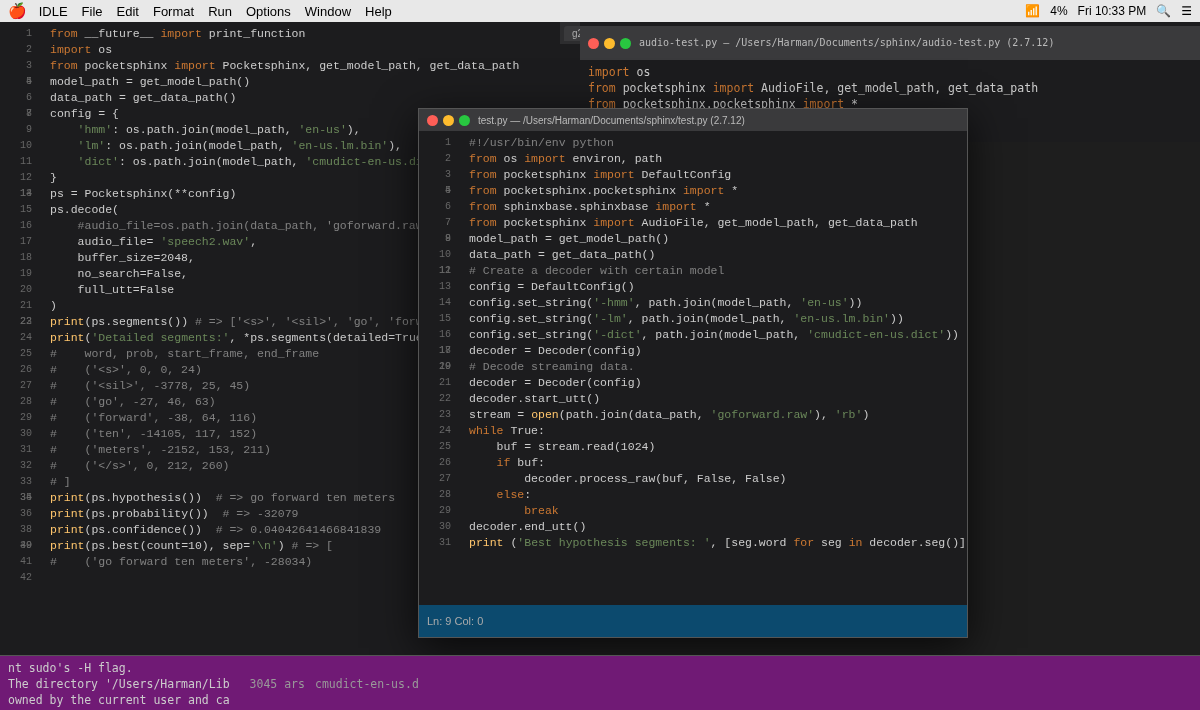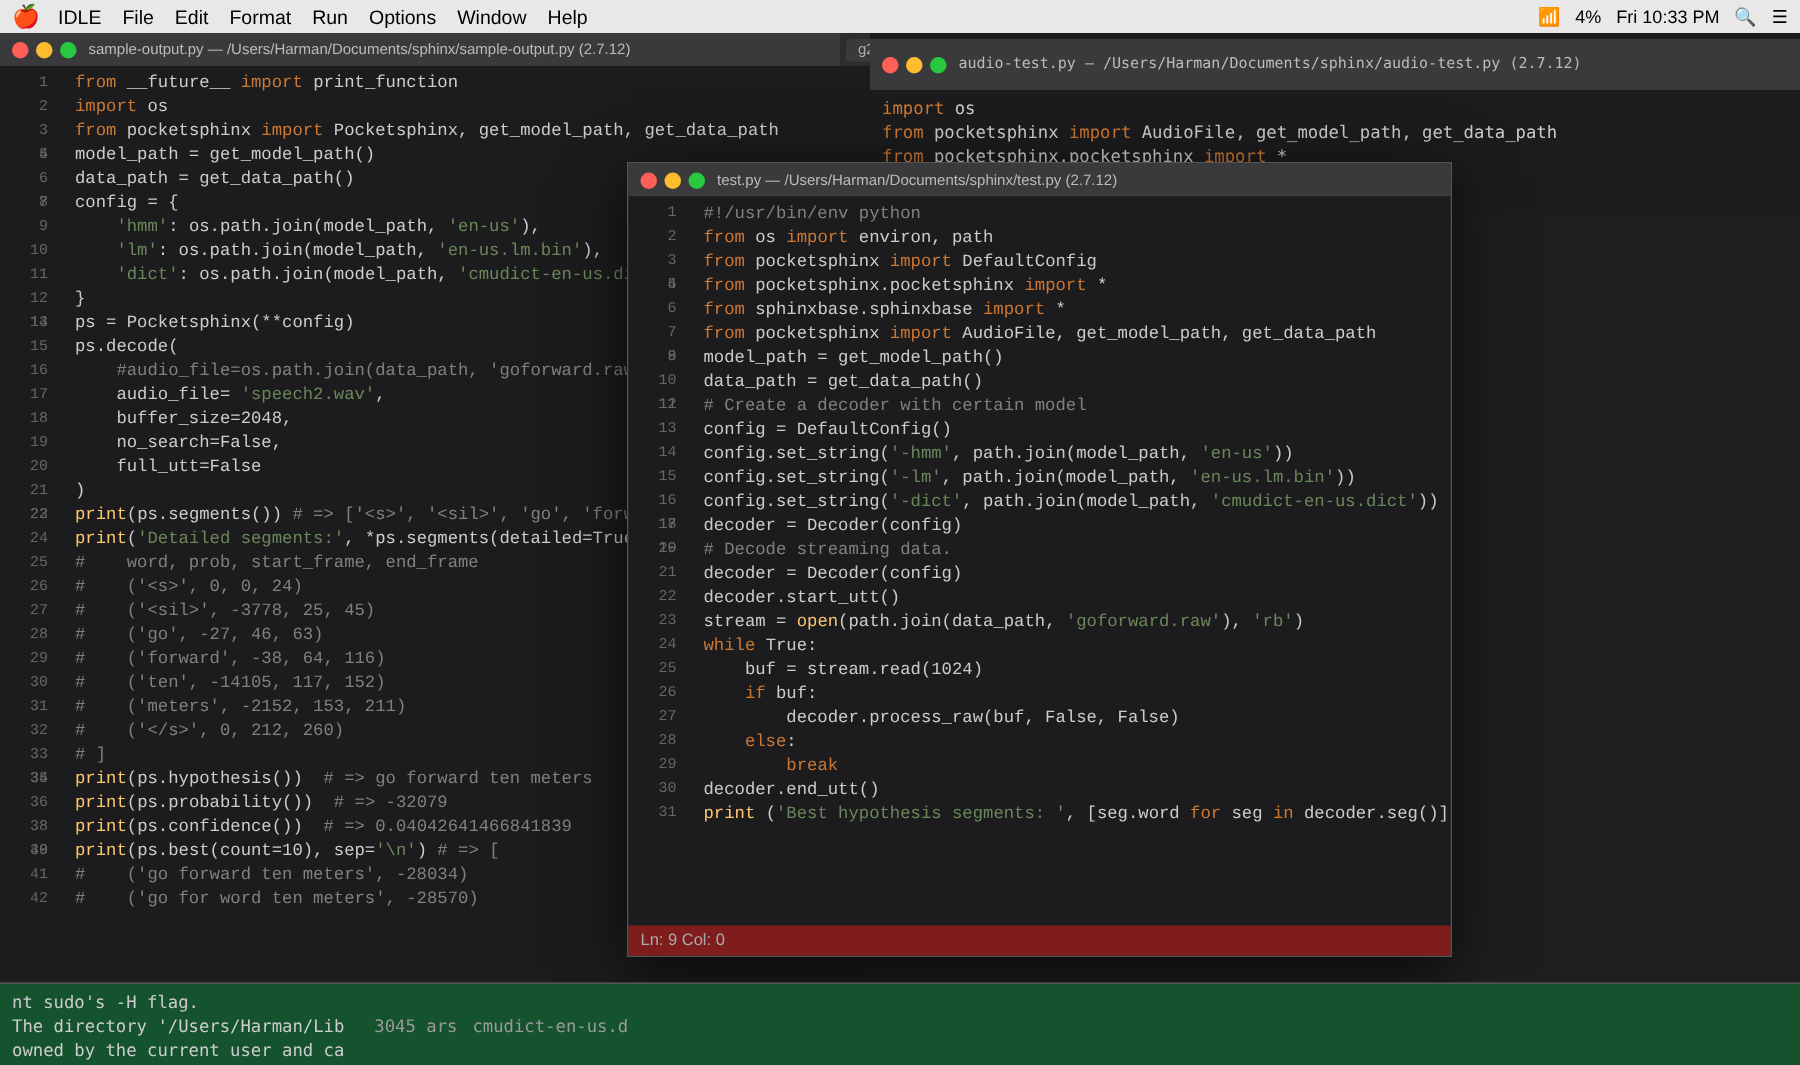--- a/index.html
+++ b/index.html
@@ -106,22 +106,22 @@
     }
 
     
     .c-keyword { color: #cc7832; }
     .c-comment { color: #808080; }
     .c-green { color: #6a8759; }
     .c-yellow { color: #ffc66d; }
 
     
     .status-bar {
-      height: 20px;
-      background: #7f1d1d;
+      height: 32px;
+      background: #0c4a6e;
       display: flex;
       align-items: center;
       padding: 0 8px;
       font-size: 11px;
       color: #aaa;
       flex-shrink: 0;
     }
 
     
     .window-test {
@@ -148,21 +148,21 @@
       flex-shrink: 0;
     }
 
     
     .terminal-bar {
       position: absolute;
       bottom: 0;
       left: 0;
       width: 1200px;
       height: 55px;
-      background: #14532d;
+      background: #701a75;
       border-top: 1px solid #555;
       z-index: 80;
       display: flex;
       flex-direction: column;
     }
     .terminal-content {
       flex: 1;
       font-family: 'Menlo', 'Monaco', monospace;
       font-size: 11.5px;
       color: #ccc;
@@ -202,28 +202,20 @@
   <div class="menubar-right">
     <span>📶</span>
     <span>4%</span>
     <span>Fri 10:33 PM</span>
     <span>🔍</span>
     <span>☰</span>
   </div>
 </div>
 
 <div class="window-sample">
-  <div class="titlebar">
-    <div class="titlebar-dots">
-      <div class="dot dot-red"></div>
-      <div class="dot dot-yellow"></div>
-      <div class="dot dot-green"></div>
-    </div>
-    <span style="font-size:10px; color:#bbb;">sample-output.py — /Users/Harman/Documents/sphinx/sample-output.py (2.7.12)</span>
-  </div>
   <div class="code-area">
     <div class="code-line"><span class="line-num">1</span><span class="c-keyword">from</span> __future__ <span class="c-keyword">import</span> print_function</div>
     <div class="code-line"><span class="line-num">2</span><span class="c-keyword">import</span> os</div>
     <div class="code-line"><span class="line-num">3</span><span class="c-keyword">from</span> pocketsphinx <span class="c-keyword">import</span> Pocketsphinx, get_model_path, get_data_path</div>
     <div class="code-line"><span class="line-num">4</span></div>
     <div class="code-line"><span class="line-num">5</span>model_path = get_model_path()</div>
     <div class="code-line"><span class="line-num">6</span>data_path = get_data_path()</div>
     <div class="code-line"><span class="line-num">7</span></div>
     <div class="code-line"><span class="line-num">8</span>config = {</div>
     <div class="code-line"><span class="line-num">9</span>    <span class="c-green">'hmm'</span>: os.path.join(model_path, <span class="c-green">'en-us'</span>),</div>
@@ -251,21 +243,21 @@
     <div class="code-line"><span class="line-num">31</span><span class="c-comment">#    ('meters', -2152, 153, 211)</span></div>
     <div class="code-line"><span class="line-num">32</span><span class="c-comment">#    ('&lt;/s&gt;', 0, 212, 260)</span></div>
     <div class="code-line"><span class="line-num">33</span><span class="c-comment"># ]</span></div>
     <div class="code-line"><span class="line-num">34</span></div>
     <div class="code-line"><span class="line-num">35</span><span class="c-yellow">print</span>(ps.hypothesis())  <span class="c-comment"># =&gt; go forward ten meters</span></div>
     <div class="code-line"><span class="line-num">36</span><span class="c-yellow">print</span>(ps.probability())  <span class="c-comment"># =&gt; -32079</span></div>
     <div class="code-line"><span class="line-num">38</span><span class="c-yellow">print</span>(ps.confidence())  <span class="c-comment"># =&gt; 0.04042641466841839</span></div>
     <div class="code-line"><span class="line-num">39</span></div>
     <div class="code-line"><span class="line-num">40</span><span class="c-yellow">print</span>(ps.best(count=10), sep=<span class="c-green">'\n'</span>) <span class="c-comment"># =&gt; [</span></div>
     <div class="code-line"><span class="line-num">41</span><span class="c-comment">#    ('go forward ten meters', -28034)</span></div>
-    <div class="code-line"><span class="line-num">42</span><span class="c-comment">#    ('go for word ten meters', -28570)</span></div>
+    <div class="code-line"><span class="line-num">42</span></div>
   </div>
   <div class="status-bar">
     <span>Ln: 13  Col: 0</span>
   </div>
 </div>
 
 <div class="audio-right-overlay">
   <div style="height:34px; background:#3a3a3c; display:flex; align-items:center; padding:0 8px; font-size:10px; color:#bbb;">
     <div class="titlebar-dots" style="display:flex; gap:5px; margin-right:8px;">
       <div class="dot dot-red"></div>

